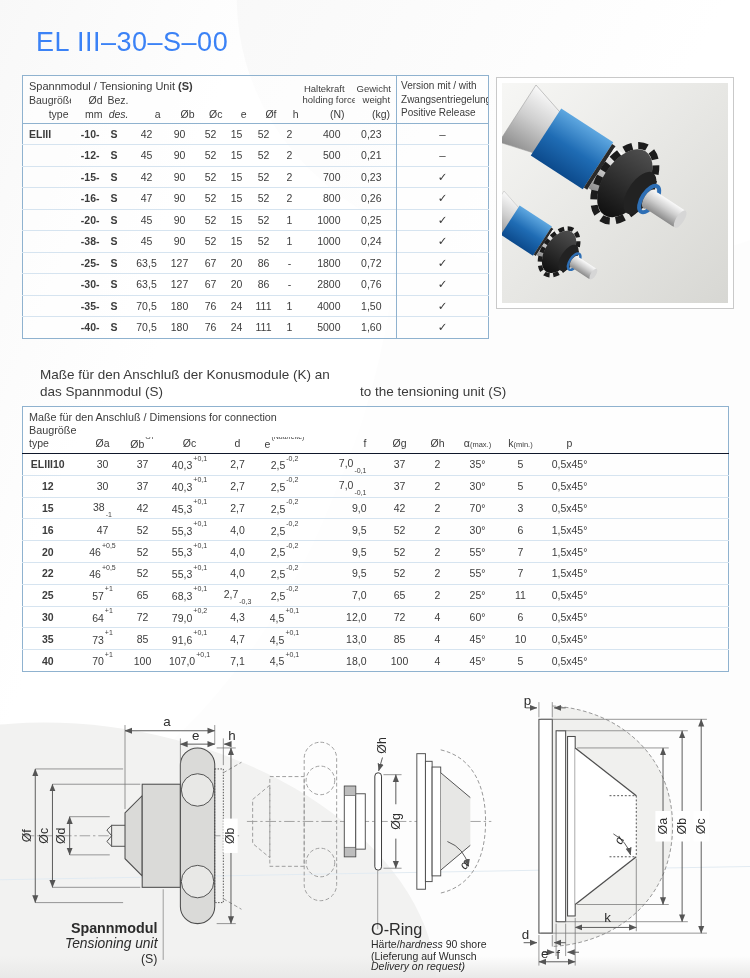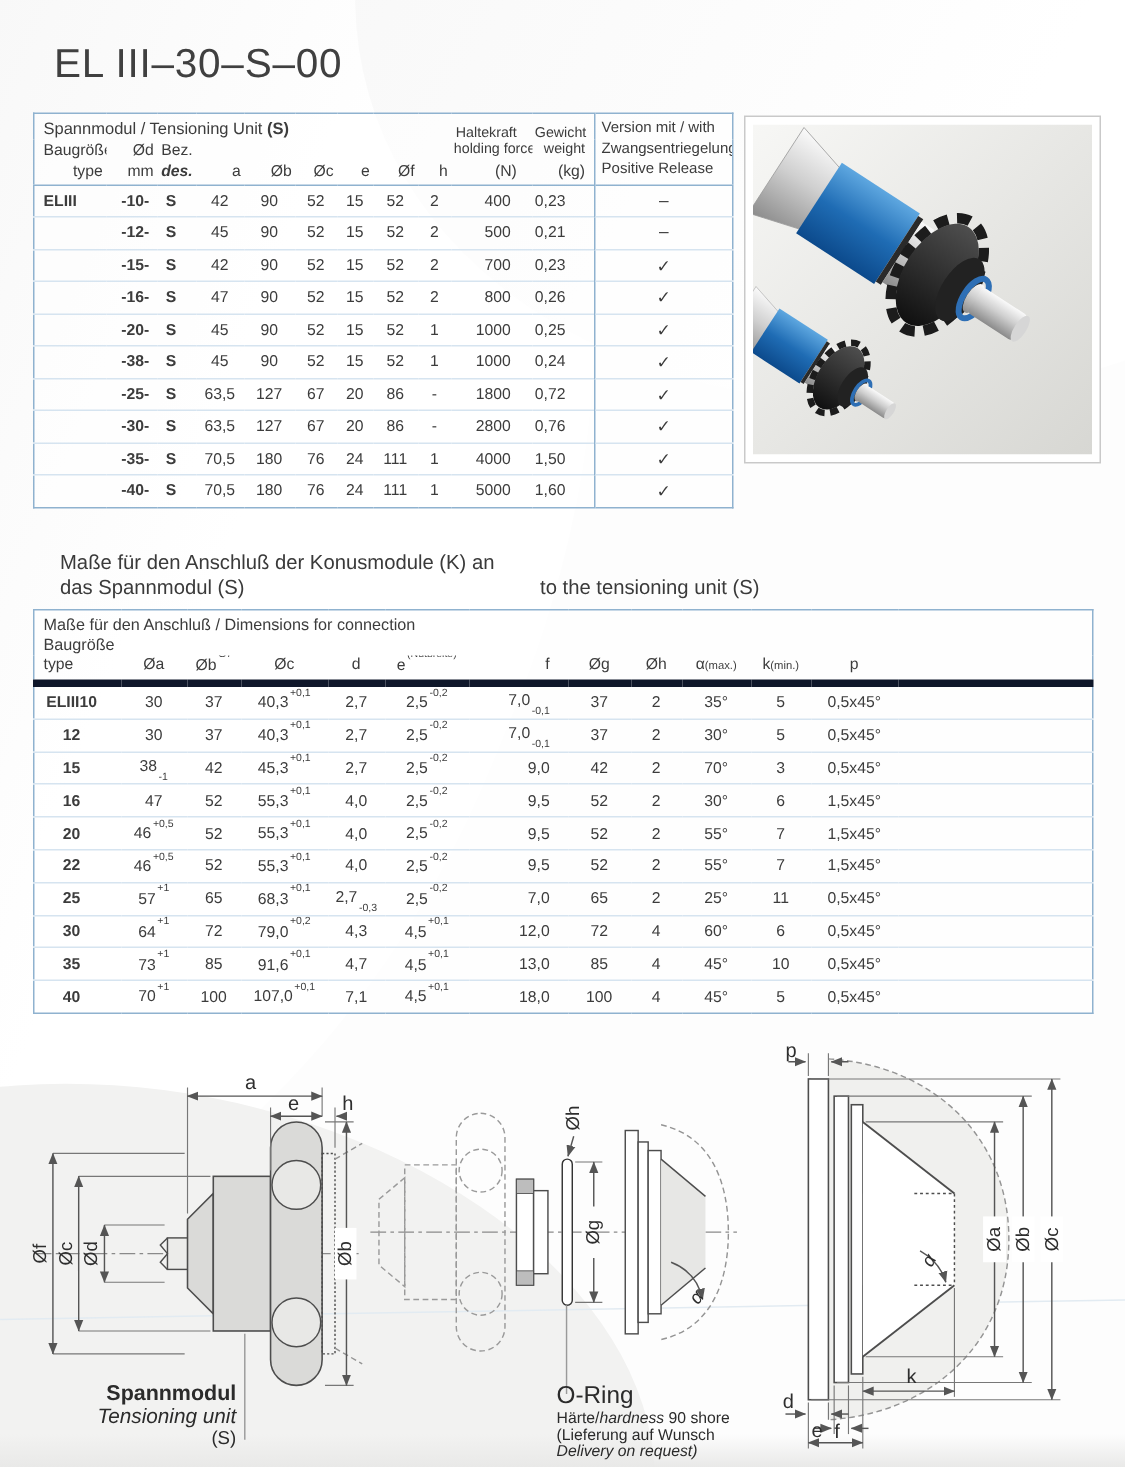--- a/index.html
+++ b/index.html
@@ -13,59 +13,59 @@
     background:linear-gradient(to right,#f5f5f5,#ffffff 65%);border-radius:48%;}
   .decor-b{top:-360px;right:-300px;width:820px;height:620px;transform:rotate(-16deg);
     background:linear-gradient(135deg,#f6f6f6,#ffffff 60%);border-radius:50%;}
   .decor-c{bottom:-190px;left:-240px;width:680px;height:440px;transform:rotate(11deg);
     background:#f2f2f1;border-radius:50%;}
   .decor-line{top:872px;left:0;width:110%;height:1px;background:#e2ebf2;transform:rotate(-1deg);}
   .decor-bottom{bottom:0;left:0;width:100%;height:22px;
     background:linear-gradient(to bottom,rgba(235,235,235,0),#e9e9e8);}
 
   h1{position:absolute;left:36px;top:27px;margin:0;z-index:2;
-    font-size:27px;font-weight:400;letter-spacing:.5px;color:#404040;}
+    font-size:27px;font-weight:400;letter-spacing:.5px;color:#3b82f6;}
 
   table{border-collapse:collapse;table-layout:fixed;z-index:2;background:rgba(255,255,255,.55);}
   th,td{padding:0 2px;font-weight:400;overflow:hidden;white-space:nowrap;}
 
   
   .t1{position:absolute;left:22px;top:75px;width:466px;border:1px solid #8fb2cf;}
   .t1 thead{border-bottom:1px solid #8fb2cf;}
   .t1 thead th{font-size:10.5px;line-height:1.15;vertical-align:bottom;padding-bottom:2px;text-align:right;}
   .t1 .t1-title{font-size:11px;text-align:left;padding:4px 0 0 6px;vertical-align:top;}
   .t1 .t1-title b{font-weight:700;}
   .t1 .hsm{font-size:9.5px;line-height:1.2;}
   .t1 .ver-h{border-left:1px solid #8fb2cf;font-size:10px;line-height:1.35;text-align:left;
     vertical-align:middle;padding:3px 4px;}
   .t1 tbody td{height:20.5px;font-size:10.5px;}
   .t1 tbody tr + tr{border-top:1px solid #d6e4f0;}
   .t1 tbody td:nth-child(1){text-align:left;padding-left:6px;font-weight:700;}
   .t1 tbody td:nth-child(2){text-align:right;padding-right:5px;font-weight:700;}
   .t1 tbody td:nth-child(3){text-align:left;padding-left:6px;font-weight:700;}
   .t1 tbody td:nth-child(n+4):nth-child(-n+9){text-align:center;}
   .t1 tbody td:nth-child(10){text-align:right;padding-right:14px;}
-  .t1 tbody td:nth-child(11){text-align:left;padding-right:10px;}
+  .t1 tbody td:nth-child(11){text-align:center;padding-right:10px;}
   .t1 tbody td:nth-child(12){text-align:center;border-left:1px solid #8fb2cf;font-size:11.5px;}
   .a-l{text-align:left;}.a-c{text-align:center;}.a-r{text-align:right;}
-  .i{font-style:italic;font-weight:bold;}
+  .i{font-style:italic;}
   .pr10{padding-right:10px;}.pr6{padding-right:6px;}.pl6{padding-left:6px;}
 
   
   .photo{position:absolute;left:496px;top:77px;width:238px;height:232px;z-index:2;
     background:#fff;border:1px solid #c9c9c9;box-sizing:border-box;padding:5px;}
 
   
   .intro{position:absolute;top:352px;z-index:2;font-size:13.5px;line-height:1.32;color:#3a3a3a;}
   .intro-de{left:40px;width:330px;}
   .intro-en{left:360px;width:380px;}
 
   
   .t2{position:absolute;left:22px;top:406px;width:706px;border:1px solid #8fb2cf;}
-  .t2 thead{border-bottom:5px solid #0f172a;}
+  .t2 thead{border-bottom:1px solid #0f172a;}
   .t2 thead th{font-size:10.5px;line-height:1.2;vertical-align:bottom;padding-bottom:3px;}
   .t2 .t2-title{font-size:10.8px;text-align:left;padding:4px 0 0 6px;vertical-align:top;}
   .t2 .t2-sub{font-size:10.8px;text-align:left;padding:0 0 0 6px;vertical-align:top;}
   .t2 thead .h-type{text-align:left;padding-left:6px;}
   .t2 sup{font-size:7px;position:relative;top:-3.5px;margin-left:1px;}
   .t2 sub{font-size:7px;position:relative;top:2.5px;margin-left:1px;}
   .t2 .note{font-size:7.5px;}
   .t2 tbody td{height:20.8px;font-size:10.5px;text-align:center;}
   .t2 tbody tr + tr{border-top:1px solid #d6e4f0;}
   .t2 tbody td:nth-child(1){text-align:center;padding-right:10px;font-weight:700;}

